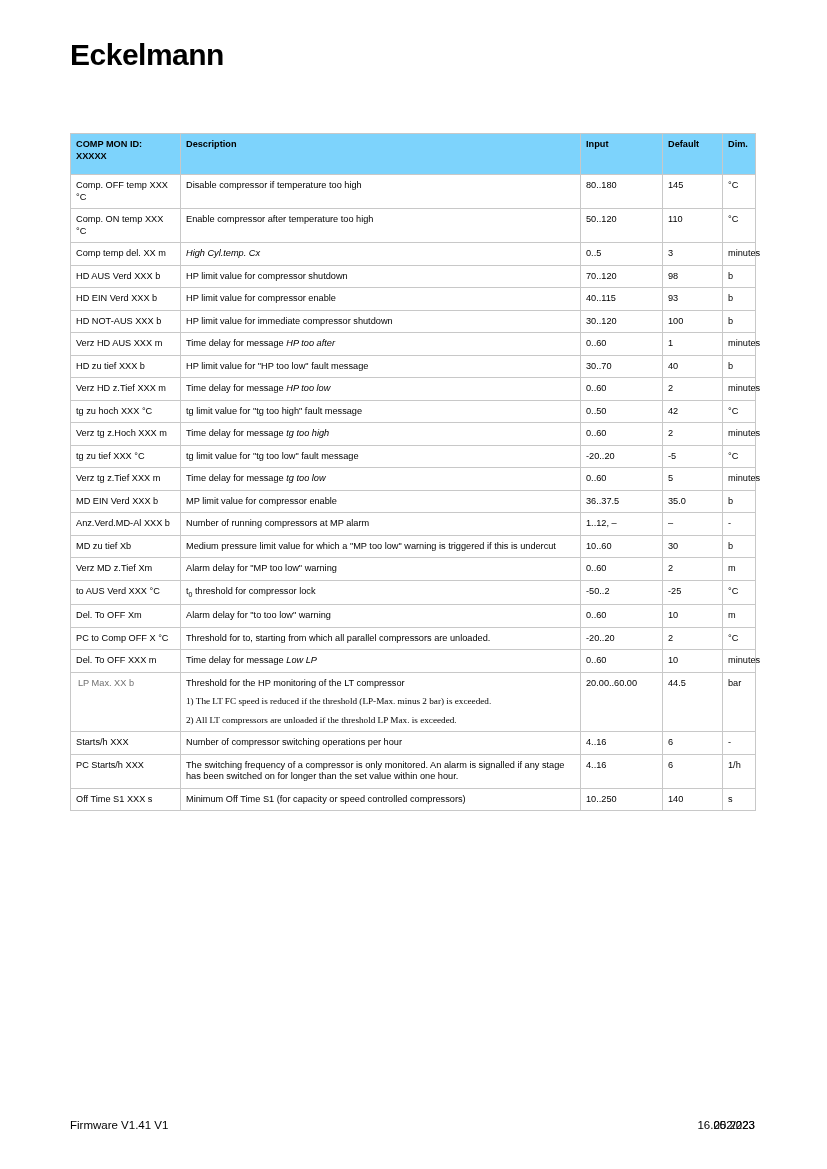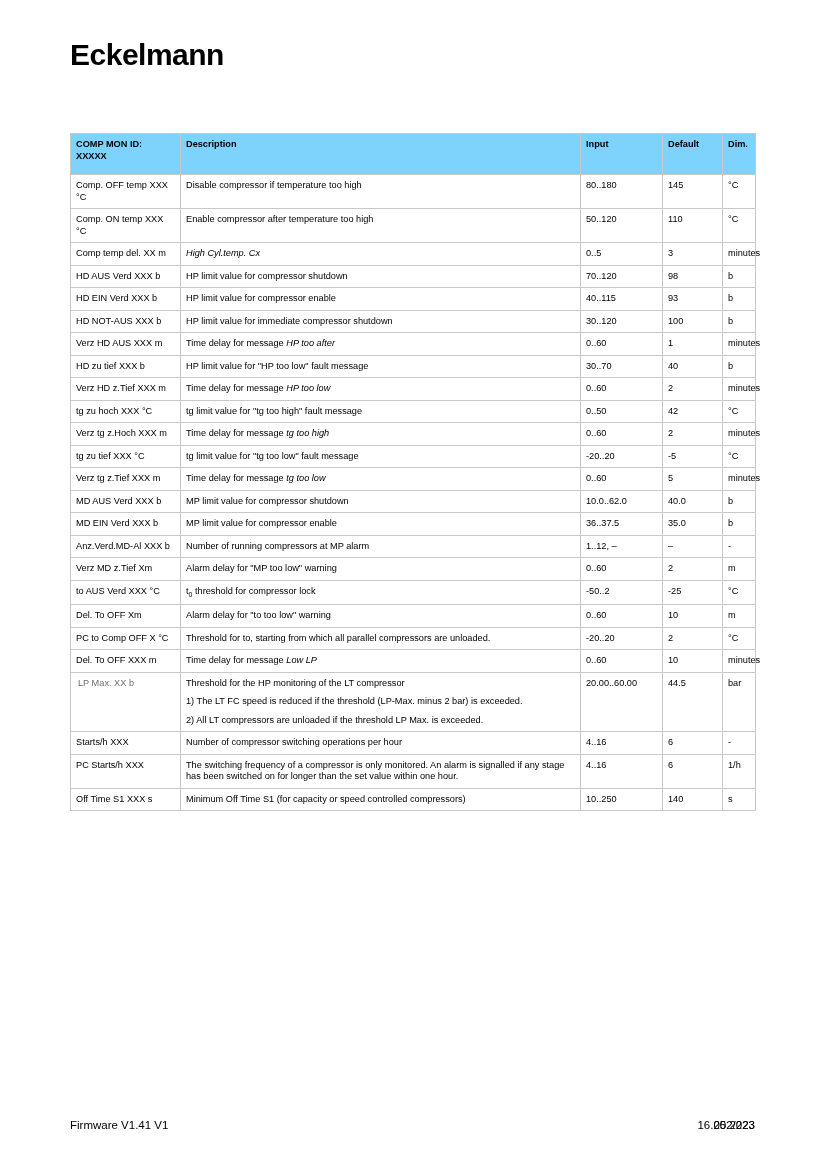--- a/index.html
+++ b/index.html
@@ -67,21 +67,21 @@
   }
   col.c0 { width: 110px; }
   col.c1 { width: 400px; }
   col.c2 { width: 82px; }
   col.c3 { width: 60px; }
   col.c4 { width: 33px; }
   td.id-cell { color: #000; }
   td.id-cell.gray { color: #6f6f6f; padding-left: 7px; }
   .italic { font-style: italic; }
   .desc-line { margin: 0; }
-  .desc-line + .desc-line { margin-top: 7px; }
+  .desc-line + .desc-line { margin-top: 7px; font-family: Liberation Serif, serif; }
   .footer {
     position: absolute;
     left: 70px;
     top: 1119px;
     width: 685px;
     font-size: 11.5px;
   }
   .footer .left { position: absolute; left: 0; top: 0; }
   .footer .center { position: absolute; left: 0; top: 0; width: 685px; text-align: right; }
   .footer .right { position: absolute; right: 0; top: 0; }
@@ -198,39 +198,39 @@
           <td>°C</td>
         </tr>
         <tr>
           <td class="id-cell">Verz tg z.Tief XXX m</td>
           <td><span>Time delay for message </span><span class="italic">tg too low</span></td>
           <td>0..60</td>
           <td>5</td>
           <td>minutes</td>
         </tr>
         <tr>
-          <td class="id-cell">MD AUS Verd XXX b</td>
-          <td><span>MP limit value for compressor shutdown</span></td>
-          <td>10.0..62.0</td>
-          <td>40.0</td>
-          <td>b</td>
-        </tr>
-        <tr>
           <td class="id-cell">MD EIN Verd XXX b</td>
           <td><span>MP limit value for compressor enable</span></td>
           <td>36..37.5</td>
           <td>35.0</td>
           <td>b</td>
         </tr>
         <tr>
           <td class="id-cell">Anz.Verd.MD-Al XXX b</td>
           <td><span>Number of running compressors at MP alarm</span></td>
           <td>1..12, –</td>
           <td>–</td>
           <td>-</td>
+        </tr>
+        <tr>
+          <td class="id-cell">MD zu tief Xb</td>
+          <td><span>Medium pressure limit value for which a "MP too low" warning is triggered if this is undercut</span></td>
+          <td>10..60</td>
+          <td>30</td>
+          <td>b</td>
         </tr>
         <tr>
           <td class="id-cell">Verz MD z.Tief Xm</td>
           <td><span>Alarm delay for "MP too low" warning</span></td>
           <td>0..60</td>
           <td>2</td>
           <td>m</td>
         </tr>
         <tr>
           <td class="id-cell">to AUS Verd XXX °C</td>

